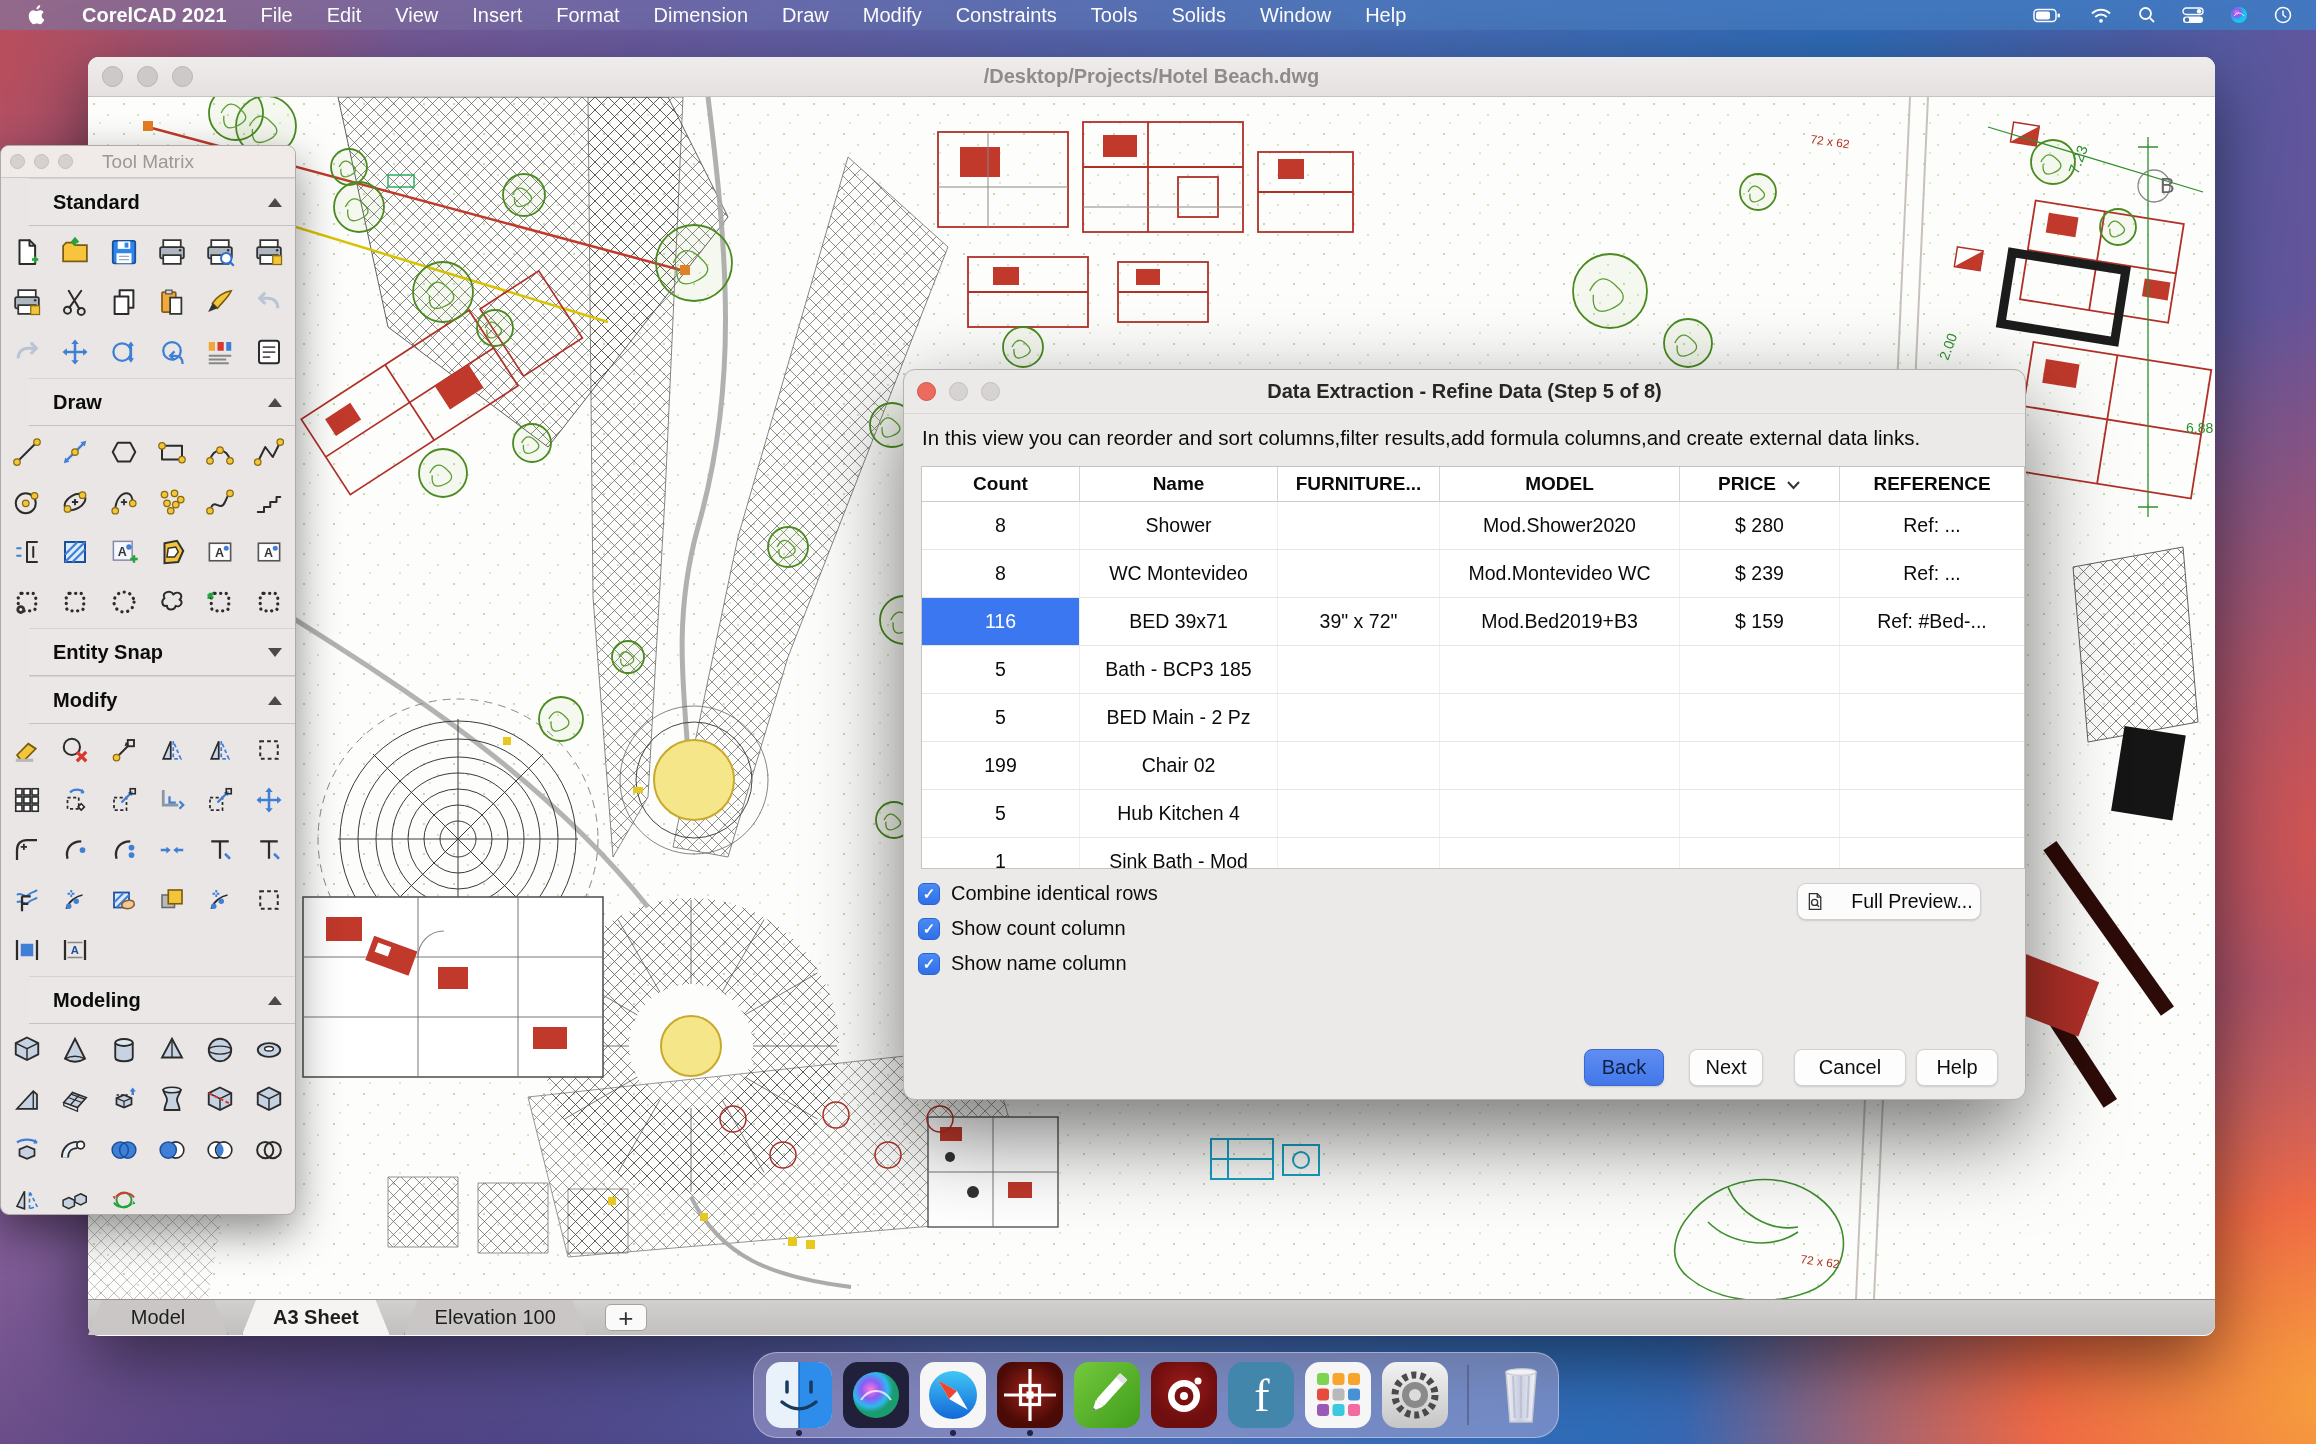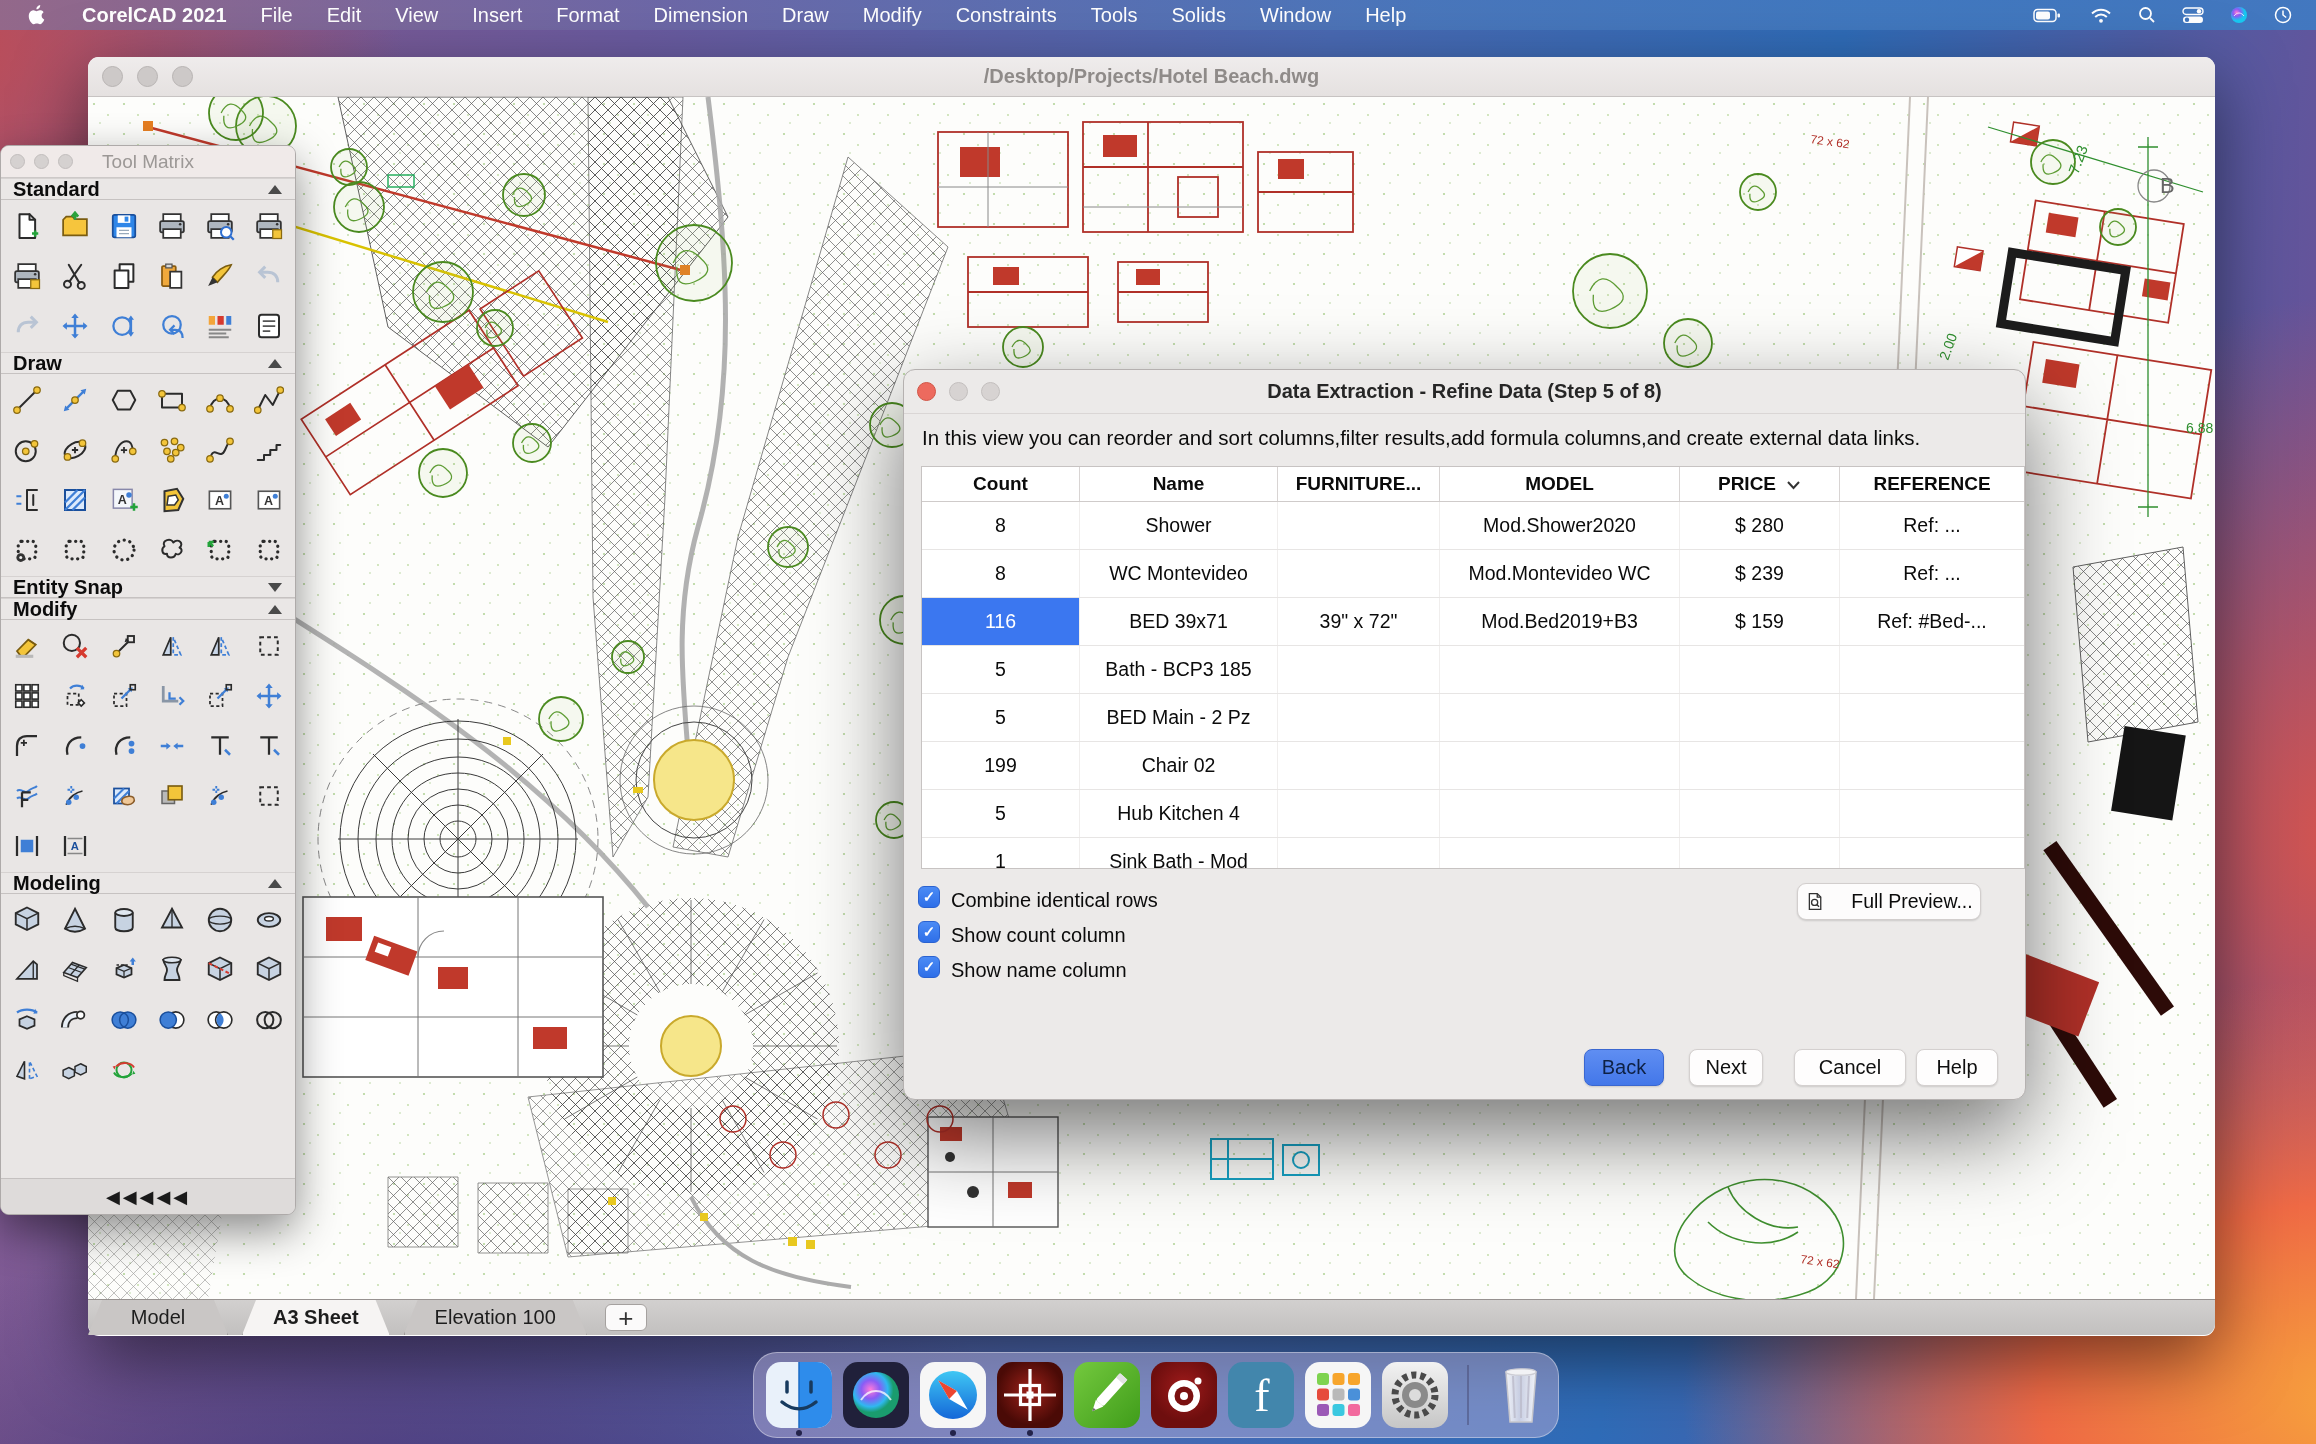--- a/index.html
+++ b/index.html
@@ -44,22 +44,22 @@
   .addtab { width:42px; margin:4px 0 4px 4px; background:#fbfafa; border:1px solid #a5a19f; border-radius:6px;
     font-size:26px; line-height:24px; text-align:center; color:#333; display:flex; align-items:center; justify-content:center; }
 
   
   .palette { position:absolute; left:0; top:145px; width:296px; height:1070px; background:#e9e6e5;
     border:1px solid #aeaaa9; border-radius:9px; box-shadow:0 16px 44px rgba(0,0,0,.45);
     display:flex; flex-direction:column; overflow:hidden; }
   .ptitle { height:32px; background:#f0eae9; border-bottom:1px solid #cdc9c8; display:flex; align-items:center; position:relative; flex:none; }
   .ptl { width:15px; height:15px; border-radius:50%; background:#d5d1d0; border:1px solid #c1bdbc; margin-left:9px; flex:none; }
   .ptname { position:absolute; left:0; right:0; text-align:center; color:#9c9896; font-size:19px; }
-  .psec-h { height:22px; flex:none; display:flex; align-items:center; padding:0 12px; font-weight:bold; font-size:20px; color:#0c0c0c;
-    border-top:1px solid #d6d2d1; border-bottom:1px solid #c6c2c1; background:#eae7e6; position:relative; }
+  .psec-h { height:48px; flex:none; display:flex; align-items:center; padding:0 24px; font-weight:bold; font-size:20px; color:#0c0c0c;
+    border-top:1px solid #d6d2d1; border-bottom:1px solid #c6c2c1; background:#eae7e6; position:relative;margin-left:28px; }
   .tri-up, .tri-down { position:absolute; right:13px; width:0; height:0; border-left:7px solid transparent; border-right:7px solid transparent; }
   .tri-up { border-bottom:9px solid #4a4a4a; }
   .tri-down { border-top:9px solid #4a4a4a; }
   .pgrid { display:grid; grid-template-columns:repeat(6,1fr); justify-items:center; align-items:center; padding:1px 2px; flex:none; }
   .tool { width:46px; height:50px; display:flex; align-items:center; justify-content:center; }
   .tool svg { width:30px; height:30px; }
   .pfill { flex:1; }
   .parrows { height:36px; flex:none; background:#dedbda; border-top:1px solid #c5c1c0; display:flex; align-items:center;
     justify-content:center; font-size:18px; letter-spacing:3px; color:#1a1a1a; }
 
@@ -80,21 +80,21 @@
     border-right:1px solid #d8d4d3; gap:10px; }
   .th:last-child { border-right:none; }
   .tbody { flex:1; overflow:hidden; }
   .trow { display:grid; grid-template-columns:158px 198px 162px 240px 160px 1fr; height:48px; border-bottom:1px solid #e7e5e4; }
   .td { display:flex; align-items:center; justify-content:center; font-size:19.5px; color:#0b0b0b; border-right:1px solid #f0eeed; }
   .td:last-child { border-right:none; }
   .td.sel { background:#3b77f0; color:#fff; }
   .cbrow { position:absolute; left:14px; display:flex; align-items:center; gap:11px; }
   .cbox { width:22px; height:22px; border-radius:6px; background:linear-gradient(#4b8bf5,#2e6fe8); border:1px solid #2a62d0;
     color:#fff; font-size:15px; font-weight:bold; display:flex; align-items:center; justify-content:center; flex:none; }
-  .cblabel { font-size:20px; color:#0b0b0b;margin-top:7px; }
+  .cblabel { font-size:20px; color:#0b0b0b; }
   .fullprev { position:absolute; left:893px; top:513px; width:184px; height:37px; background:#fdfcfc; border:1px solid #d2cecd;
     border-radius:9px; box-shadow:0 1px 2px rgba(0,0,0,.14); display:flex; align-items:center; justify-content:center; gap:25px;
     font-size:19.5px; color:#0b0b0b; }
   .dbtn { position:absolute; top:679px; height:37px; border-radius:8px; font-size:20px; display:flex; align-items:center;
     justify-content:center; background:#fefdfd; border:1px solid #d4d0cf; box-shadow:0 1px 2px rgba(0,0,0,.14); color:#0f0f0f; }
   .dbtn.primary { background:linear-gradient(#5f8ef2,#4377e9); border:1px solid #3a67d0; color:#0e2145; }
 
   
   .dock { position:absolute; left:753px; top:1352px; width:806px; height:86px; background:rgba(172,168,212,.52);
     border:1px solid rgba(255,255,255,.38); border-radius:24px; display:flex; align-items:center; padding:0 12px; gap:11px; }

